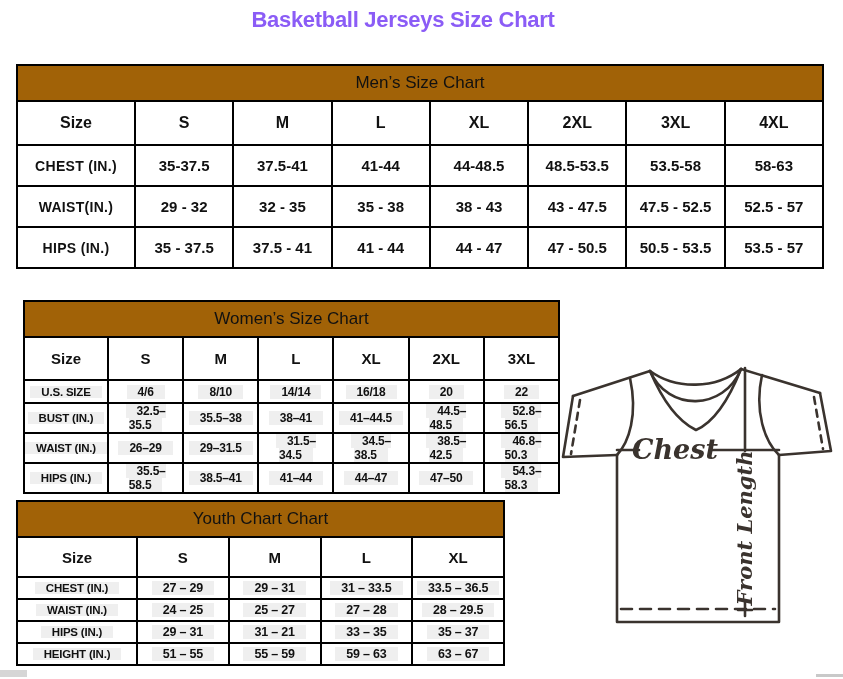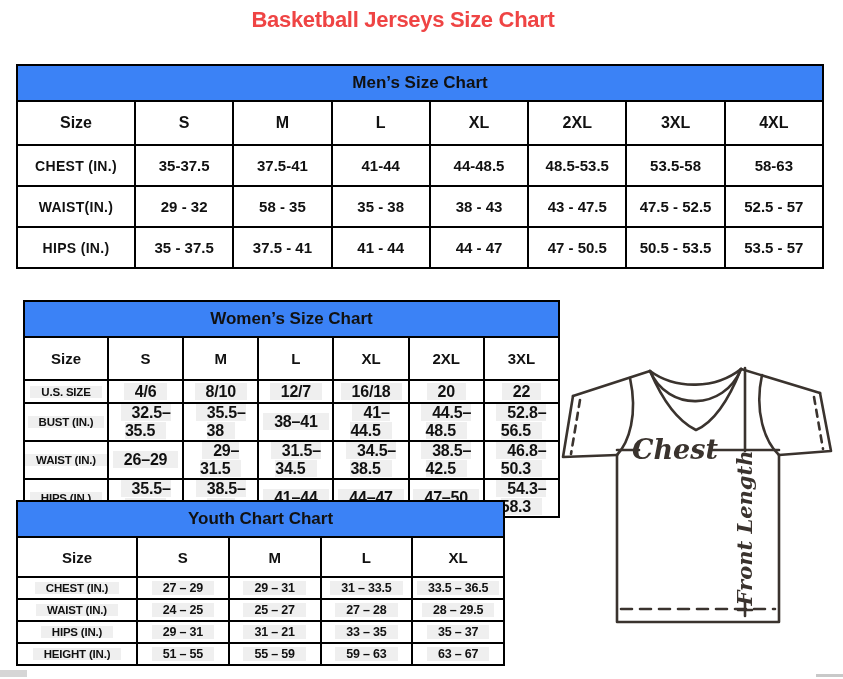--- a/index.html
+++ b/index.html
@@ -3,47 +3,47 @@
 <meta charset="utf-8">
 <style>
   html,body{margin:0;padding:0;background:#ffffff;}
   #page{
     position:relative;width:843px;height:679px;overflow:hidden;
     background:#ffffff;color:#000;
     font-family:"Liberation Sans","DejaVu Sans",sans-serif;
   }
   .page-title{
     position:absolute;top:7px;left:0;width:806px;text-align:center;
-    font-size:22px;font-weight:bold;letter-spacing:-0.3px;color:#ef4444;
+    font-size:22px;font-weight:bold;letter-spacing:-0.3px;color:#8b5cf6;
   }
   .chart-block{position:absolute;}
   .table-title{
-    background:#3b82f6;border:2px solid #000;border-bottom:none;
-    text-align:center;font-weight:bold;font-size:17px;color:#111;
+    background:#a16207;border:2px solid #000;border-bottom:none;
+    text-align:center;font-weight:normal;font-size:17px;color:#111;
     height:34px;line-height:34px;
   }
   table.size-table{
     width:100%;border-collapse:collapse;table-layout:fixed;
     border:2px solid #000000;
   }
   table.size-table th,table.size-table td{
     border:2px solid #000;text-align:center;vertical-align:middle;
     font-weight:bold;color:#111;padding:0;
   }
   
   #mens-block{left:16px;top:64px;width:808px;}
   #mens-block col.c-label{width:118px;}
   #mens-block thead th{height:42px;font-size:16px;}
   #mens-block tbody td{height:39px;font-size:15px;}
   #mens-block tbody td.row-label{font-size:14px;letter-spacing:0.3px;}
   
   #womens-block{left:16px;top:300px;width:537px;margin-left:7px;}
   #womens-block col.c-label{width:84px;}
   #womens-block thead th{height:41px;font-size:15px;}
-  #womens-block tbody td{height:21px;font-size:16px;letter-spacing:-0.2px;}
+  #womens-block tbody td{height:21px;font-size:12px;letter-spacing:-0.2px;}
   #womens-block tbody td.row-label{font-size:11.5px;}
   
   #youth-block{left:16px;top:500px;width:489px;}
   #youth-block col.c-label{width:120px;}
   #youth-block thead th{height:38px;font-size:15px;}
   #youth-block tbody td{height:20px;font-size:12.5px;letter-spacing:-0.2px;}
   #youth-block tbody td.row-label{font-size:11.5px;}
   
   td .hl{background:#efefef;padding:0 11px;}
   
@@ -96,21 +96,21 @@
             <td>37.5-41</td>
             <td>41-44</td>
             <td>44-48.5</td>
             <td>48.5-53.5</td>
             <td>53.5-58</td>
             <td>58-63</td>
           </tr>
           <tr>
             <td class="row-label">WAIST(IN.)</td>
             <td>29 - 32</td>
-            <td>58 - 35</td>
+            <td>32 - 35</td>
             <td>35 - 38</td>
             <td>38 - 43</td>
             <td>43 - 47.5</td>
             <td>47.5 - 52.5</td>
             <td>52.5 - 57</td>
           </tr>
           <tr>
             <td class="row-label">HIPS (IN.)</td>
             <td>35 - 37.5</td>
             <td>37.5 - 41</td>
@@ -145,21 +145,21 @@
             <th>XL</th>
             <th>2XL</th>
             <th>3XL</th>
           </tr>
         </thead>
         <tbody>
           <tr>
             <td class="row-label"><span class="hl">U.S. SIZE</span></td>
             <td><span class="hl">4/6</span></td>
             <td><span class="hl">8/10</span></td>
-            <td><span class="hl">12/7</span></td>
+            <td><span class="hl">14/14</span></td>
             <td><span class="hl">16/18</span></td>
             <td><span class="hl">20</span></td>
             <td><span class="hl">22</span></td>
           </tr>
           <tr>
             <td class="row-label"><span class="hl">BUST (IN.)</span></td>
             <td><span class="hl">32.5–35.5</span></td>
             <td><span class="hl">35.5–38</span></td>
             <td><span class="hl">38–41</span></td>
             <td><span class="hl">41–44.5</span></td>

